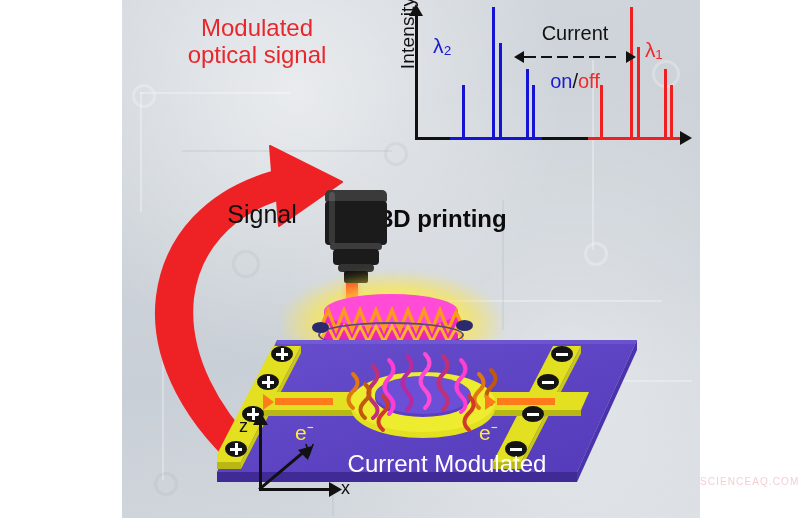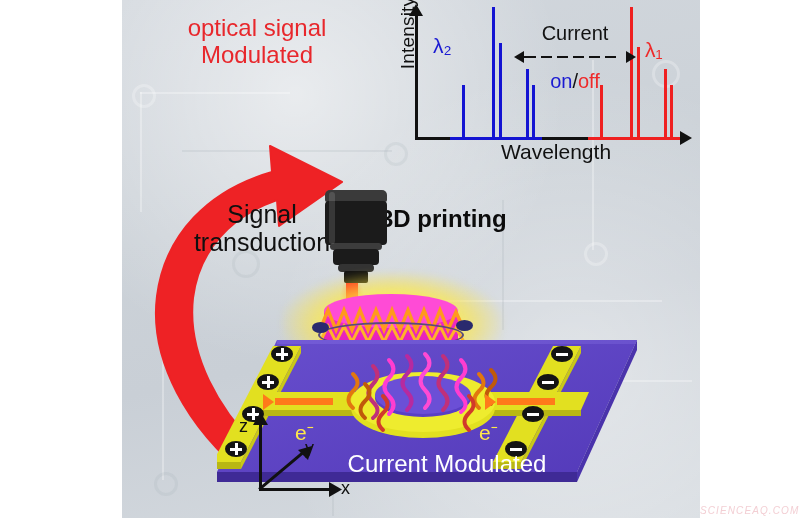--- a/index.html
+++ b/index.html
@@ -97,22 +97,22 @@
   .arrO{position:absolute;height:7px;background:#ff7a1a;}
   .arrOh{position:absolute;width:0;height:0;border-top:8px solid transparent;
          border-bottom:8px solid transparent;border-right:11px solid #ff7a1a;}
 
   
   #triad{position:absolute;left:28px;top:70px;width:110px;height:90px;}
   .tline{position:absolute;background:#111;}
   .tlab{position:absolute;font-size:18px;color:#111;font-style:normal;}
 
   
-  #wm{position:absolute;left:700px;top:505px;width:95px;text-align:right;
-      font-size:10px;letter-spacing:1.1px;color:#f3cfd4;font-style:italic;}
+  #wm{position:absolute;left:700px;top:476px;width:95px;text-align:right;
+      font-size:10px;letter-spacing:1.1px;color:#f3cfd4;}
 </style>
 </head>
 <body>
 
 <div id="fig">
 
   <div id="canvas">
 
     <div class="trace" style="left:18px;top:92px;width:150px;height:2px;"></div>
     <div class="trace" style="left:18px;top:92px;width:2px;height:120px;"></div>
@@ -132,21 +132,20 @@
     <div class="paddk" style="left:110px;top:250px;width:22px;height:22px;"></div>
 
     <div id="plot">
 
       <div id="axY"></div>
       <div id="axYh"></div>
       <div id="axX"></div>
       <div id="axXh"></div>
 
       <div id="ylab">Intensity</div>
-      <div id="xlab">Wavelength</div>
 
       <div class="baseline pkblue" style="left:75px;top:133px;width:92px;"></div>
       <div class="peak pkblue" style="left:87px;  top:81px;  height:52px;"></div>
       <div class="peak pkblue" style="left:117px; top:3px;   height:130px;"></div>
       <div class="peak pkblue" style="left:124px; top:39px;  height:94px;"></div>
       <div class="peak pkblue" style="left:151px; top:65px;  height:68px;"></div>
       <div class="peak pkblue" style="left:157px; top:81px;  height:52px;"></div>
 
       <div class="baseline pkred" style="left:213px;top:133px;width:92px;"></div>
       <div class="peak pkred" style="left:225px; top:81px;  height:52px;"></div>
@@ -182,27 +181,26 @@
                  L 143 86
                  L 215 122
                  L 152 166
                  L 150 140
                  C 104 156, 72 190, 66 238
                  C 60 292, 90 352, 140 396 Z" fill="#ee2225" stroke="#ee2225" stroke-width="2" stroke-linejoin="round"></path>
       </svg>
     </div>
 
     <div id="msig">
+      <div>Modulated</div>
       <div>optical signal</div>
-      <div>Modulated</div>
     </div>
 
     <div id="sigtrans">
       <div>Signal</div>
-      <div>transduction</div>
     </div>
 
     <div id="d3print">3D printing</div>
 
     <div id="head">
       <div class="hseg" style="top:0px;  width:62px;height:12px;border-radius:5px 5px 2px 2px;background:#3a3a3a;"></div>
       <div class="hseg" style="top:11px; width:62px;height:44px;background:#1b1b1b;"></div>
       <div class="hseg" style="top:53px; left:5px; width:52px;height:7px;background:#3c3c3c;"></div>
       <div class="hseg" style="top:59px; left:8px; width:46px;height:16px;background:#1b1b1b;"></div>
       <div class="hseg" style="top:74px; left:13px;width:36px;height:8px;background:#333;"></div>

